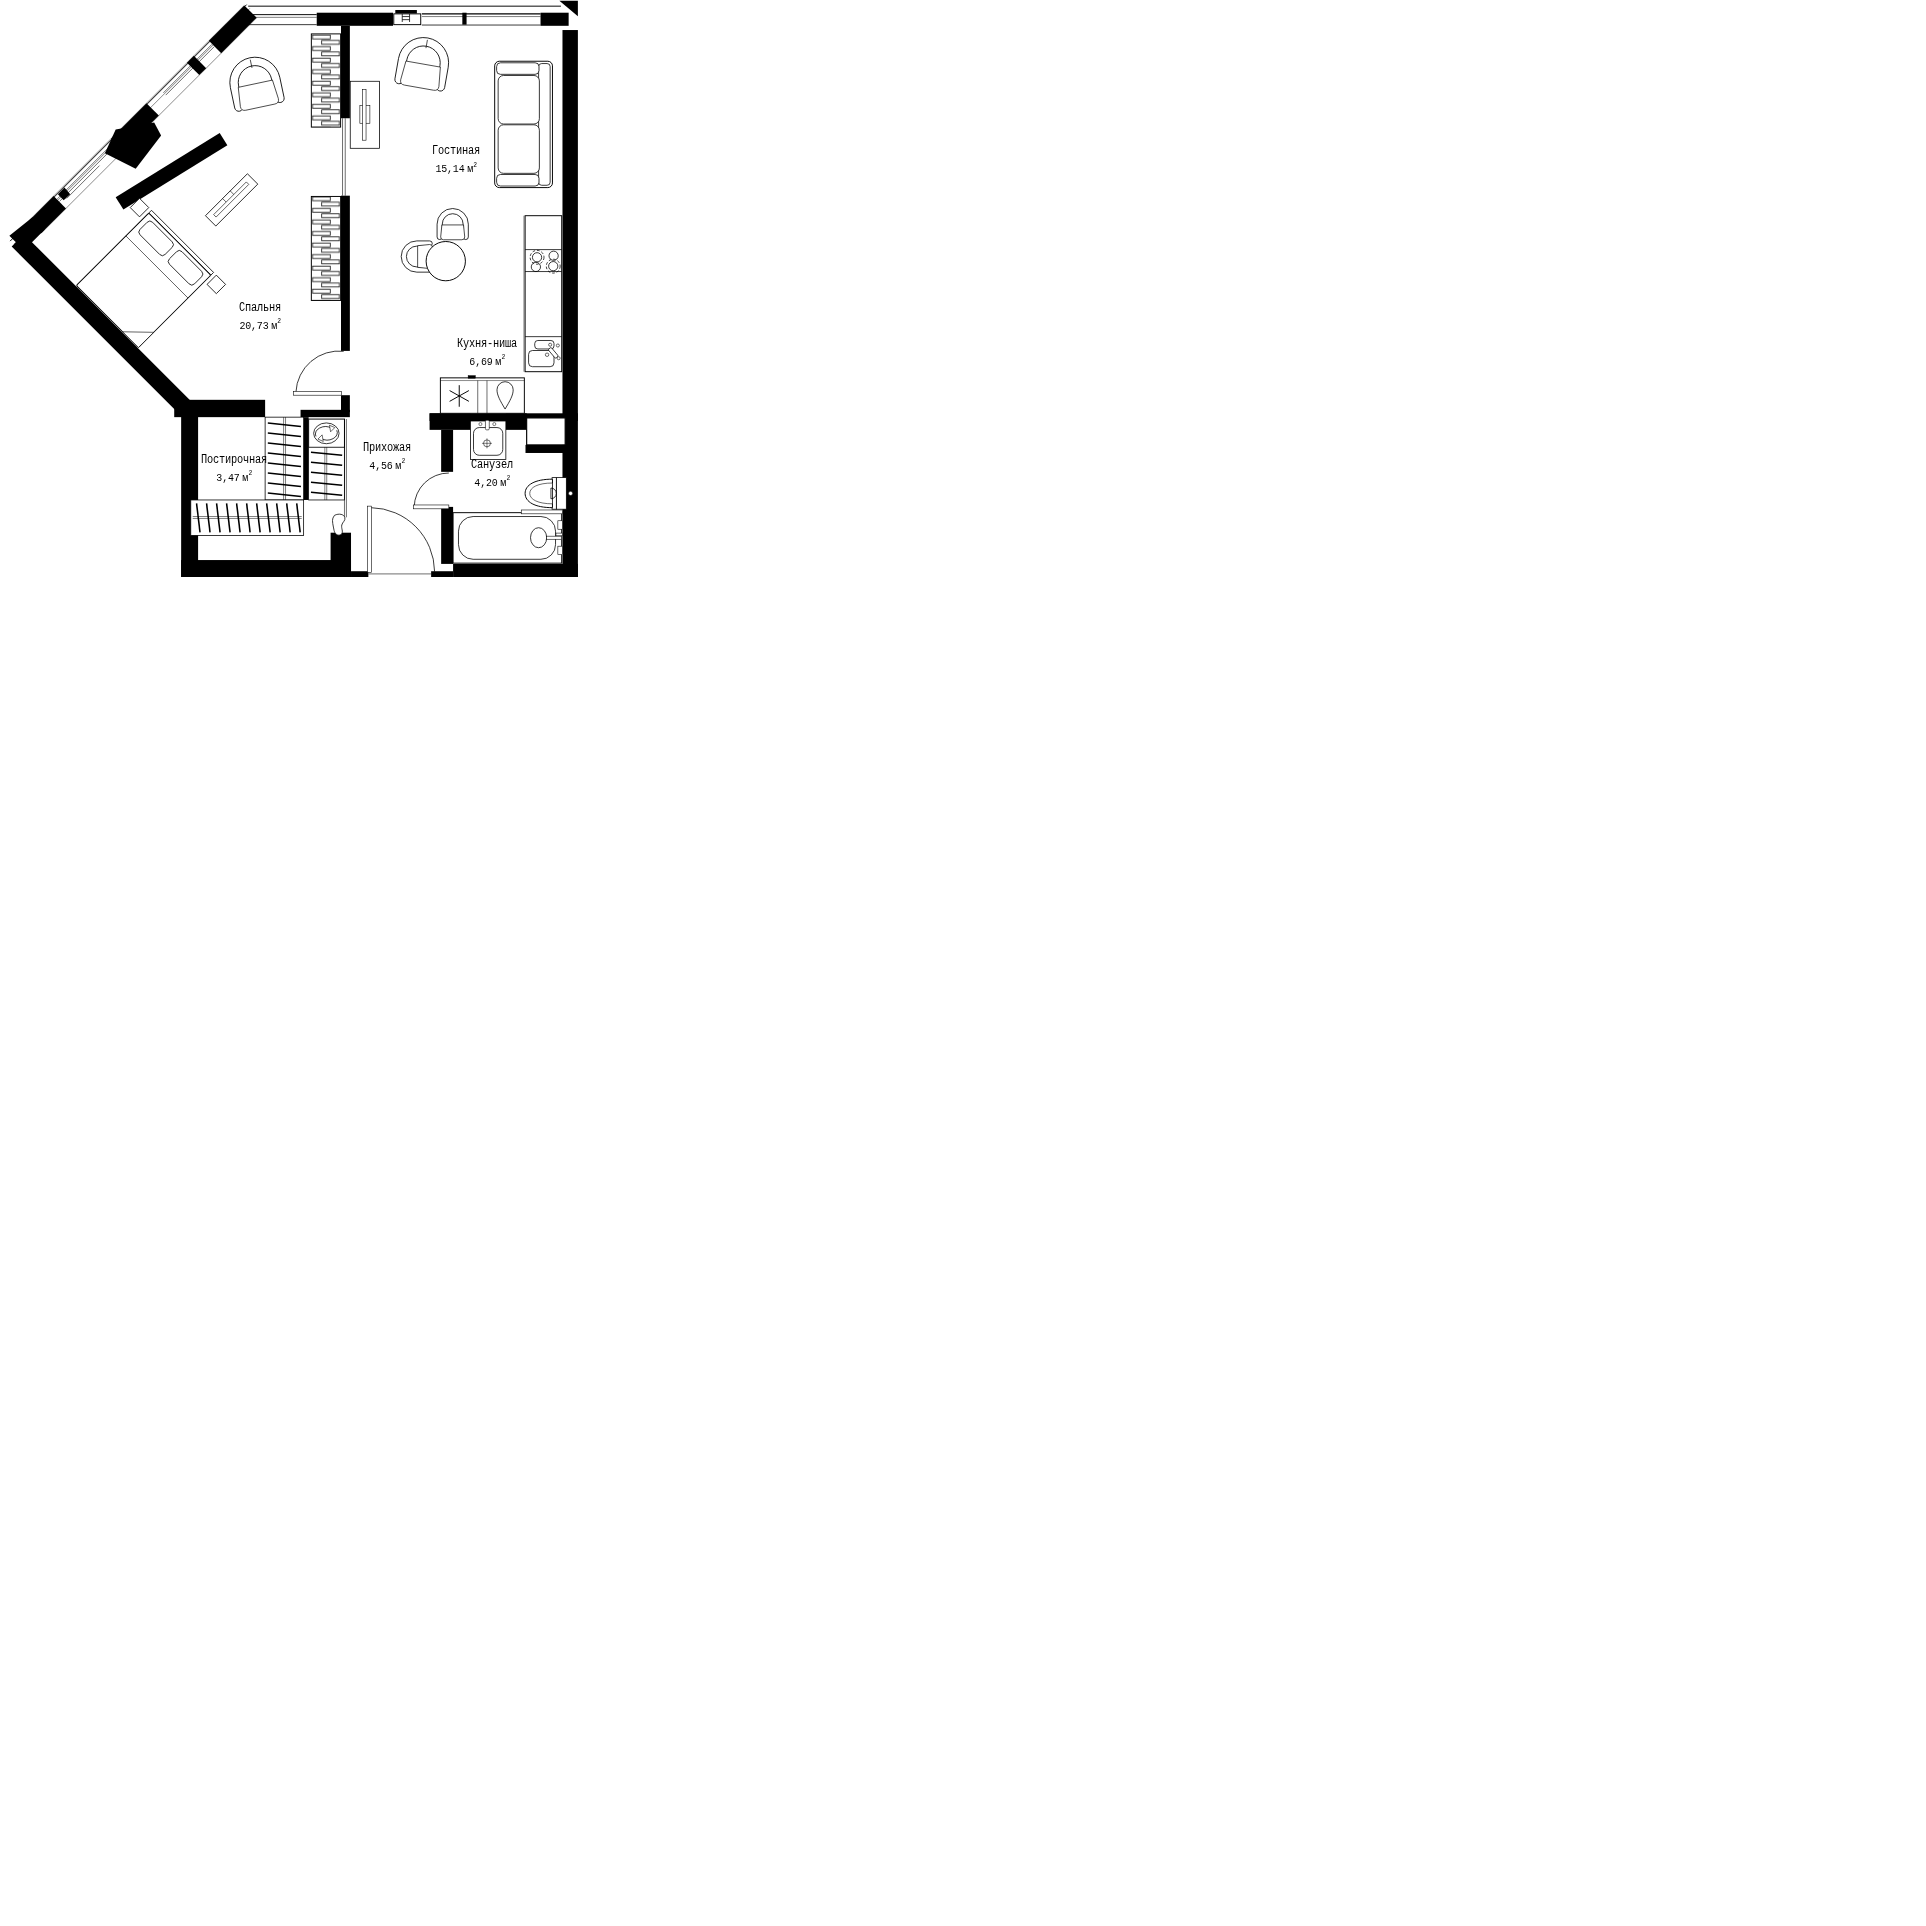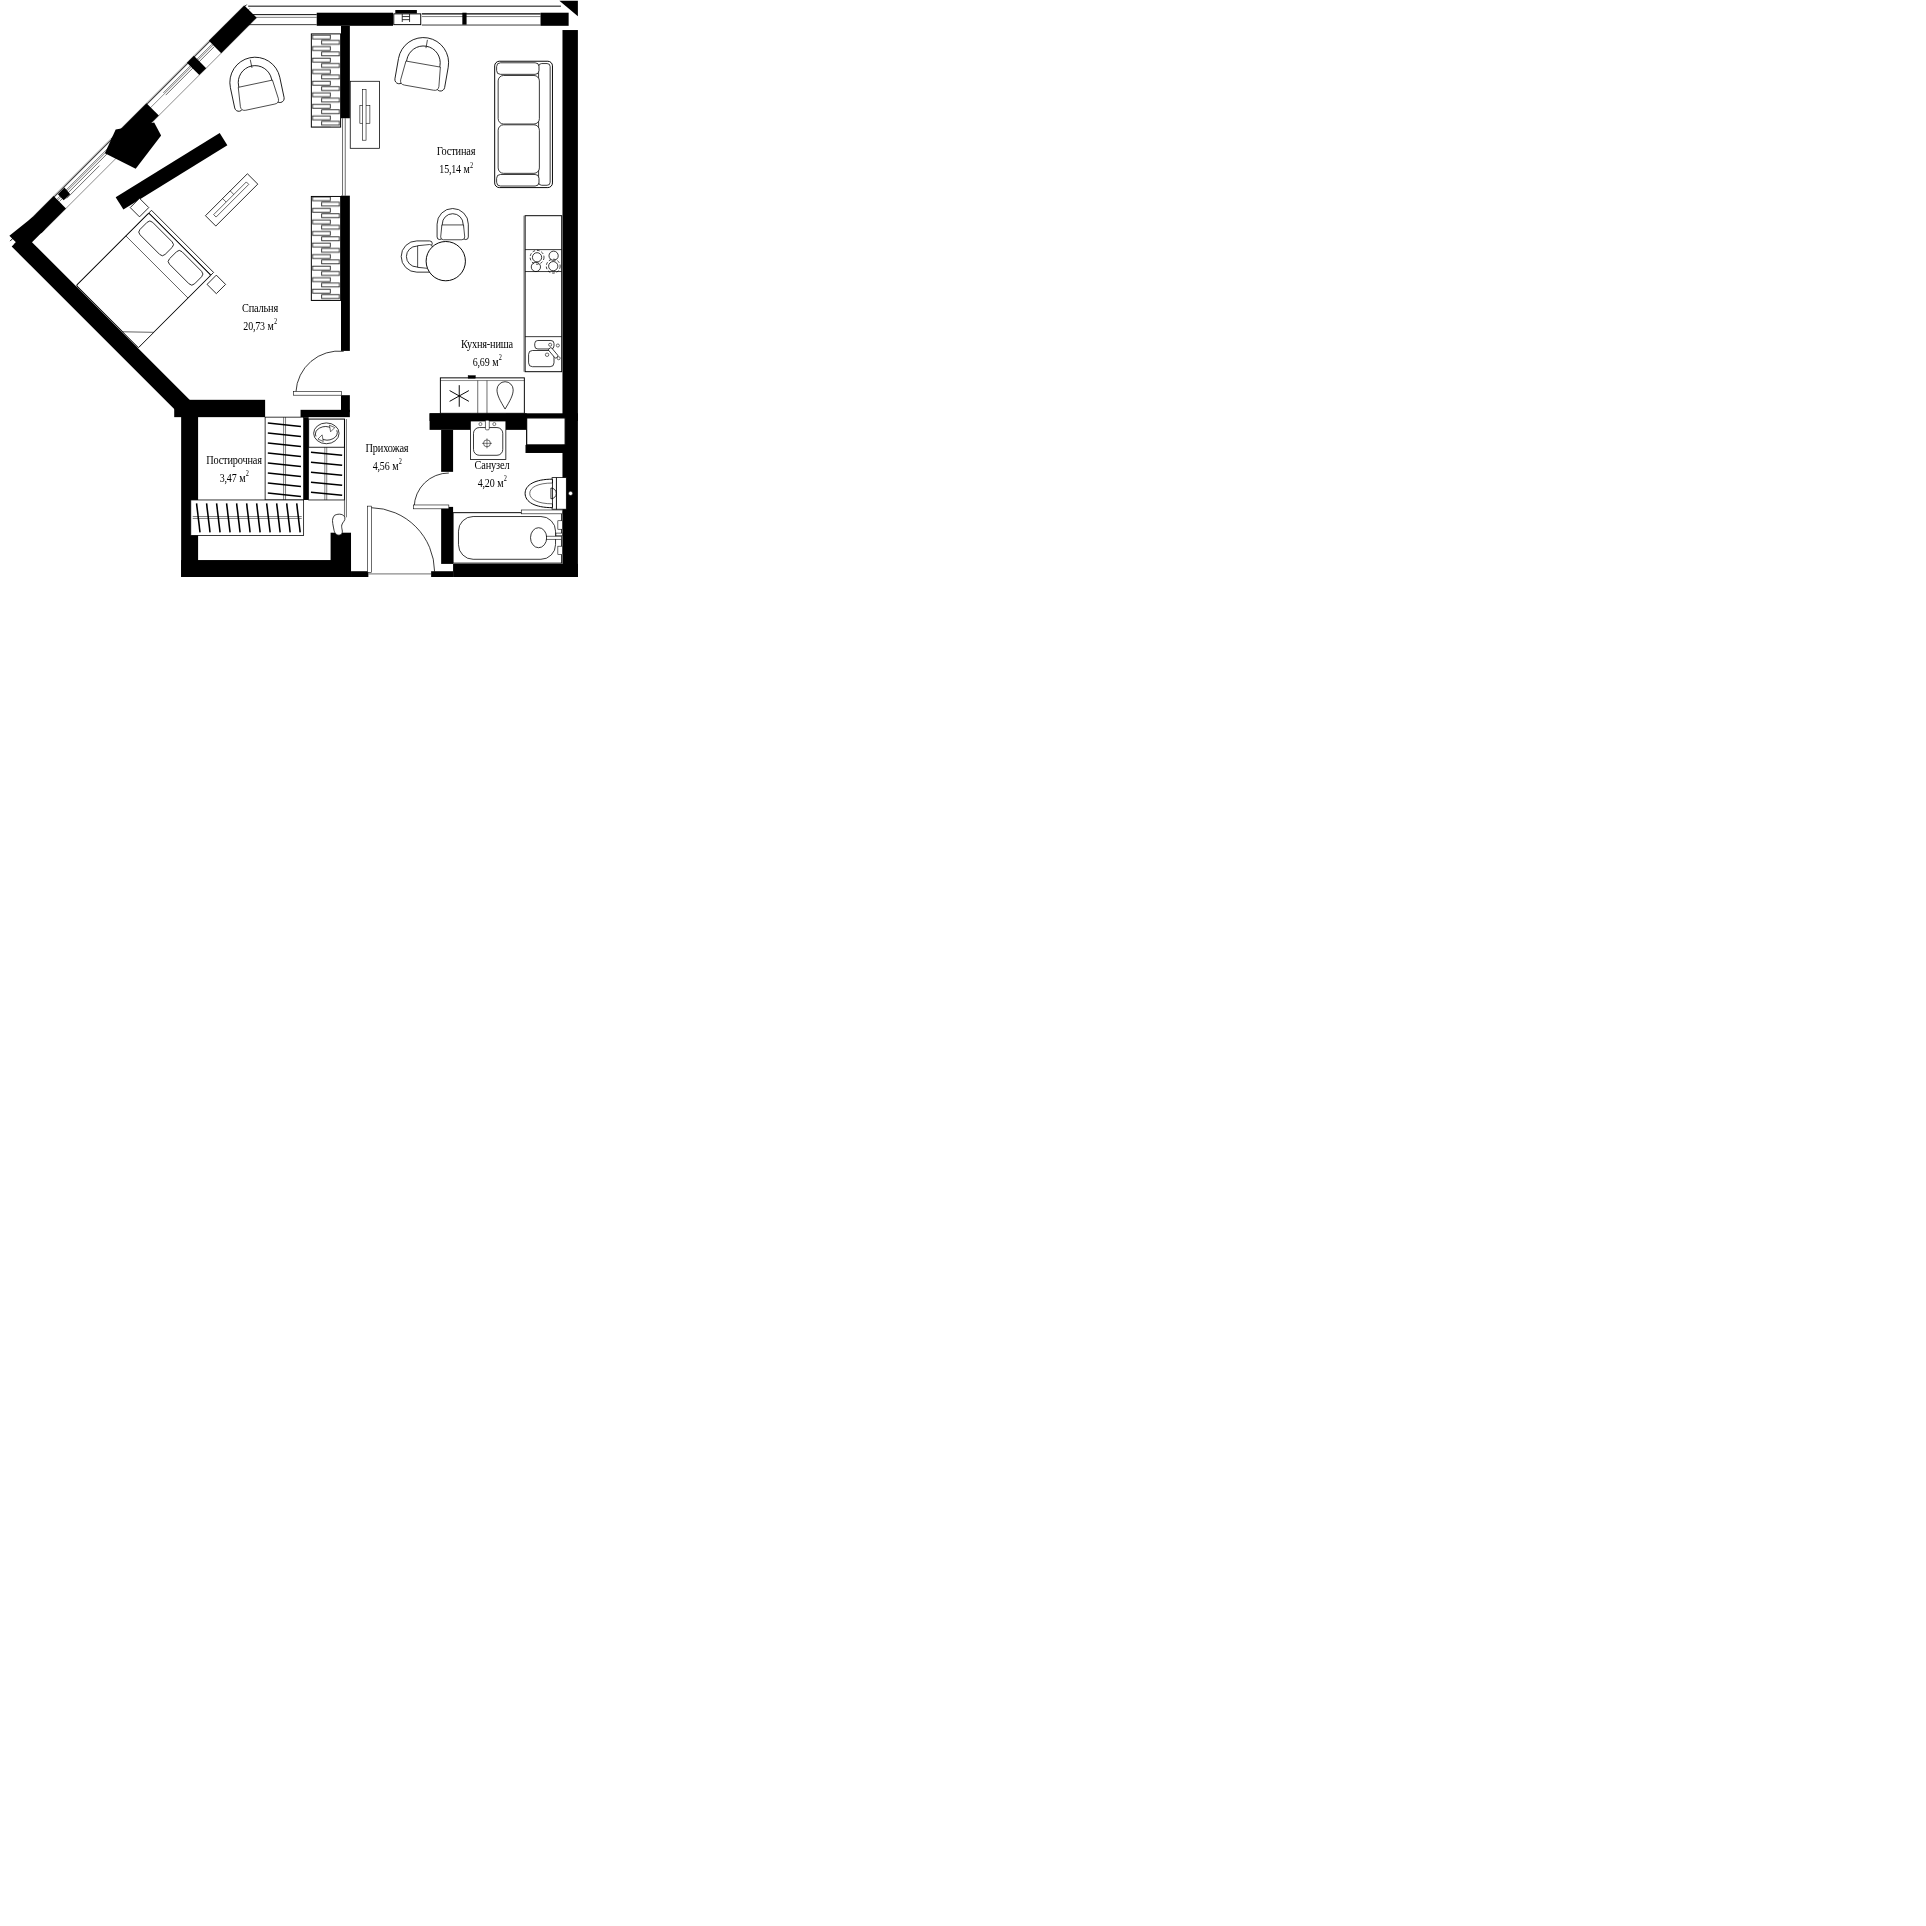--- a/index.html
+++ b/index.html
@@ -1,17 +1,17 @@
 <!DOCTYPE html>
 <html style="font-size:6.2px"><head>
 <meta charset="utf-8">
 <style>
   html,body{margin:0;padding:0;background:#ffffff;}
   .plan{position:relative;width:578px;height:577px;background:#fff;overflow:hidden;
-        font-family:Liberation Serif, serif;}
+        font-family:Liberation Mono, monospace;}
   .plan svg{position:absolute;left:0;top:0;}
   .room-label{position:absolute;transform:translate(-50%,-50%) scaleX(.86);
               text-align:center;color:#000;white-space:nowrap;line-height:1;}
   .room-label .rname{font-size:12px;margin-bottom:5px;letter-spacing:-0.2px;}
   .room-label .rarea{font-size:11.6px;letter-spacing:-0.2px;}
   .room-label .u{margin-left:3.1px;}
   .room-label sup{font-size:7.3px;position:relative;top:-0.8px;left:0.4px;}
 </style>
 </head>
 <body>

